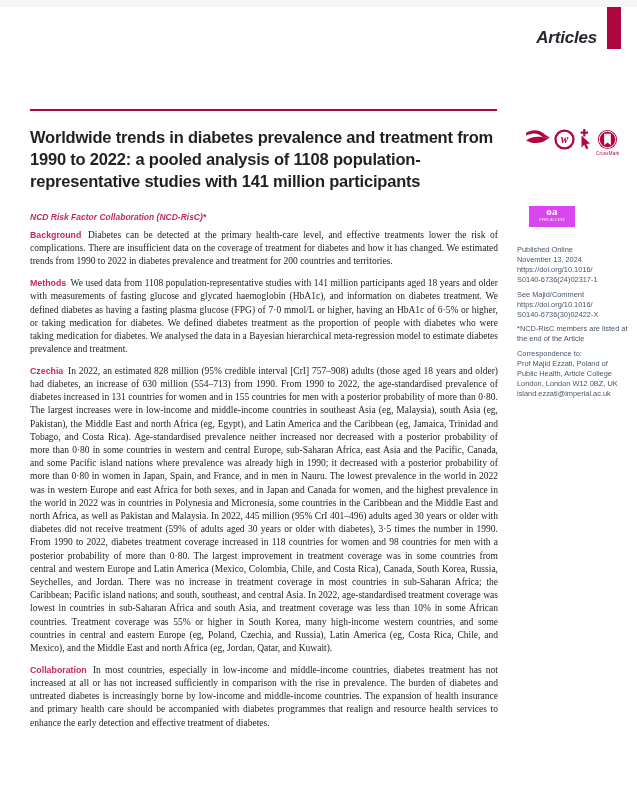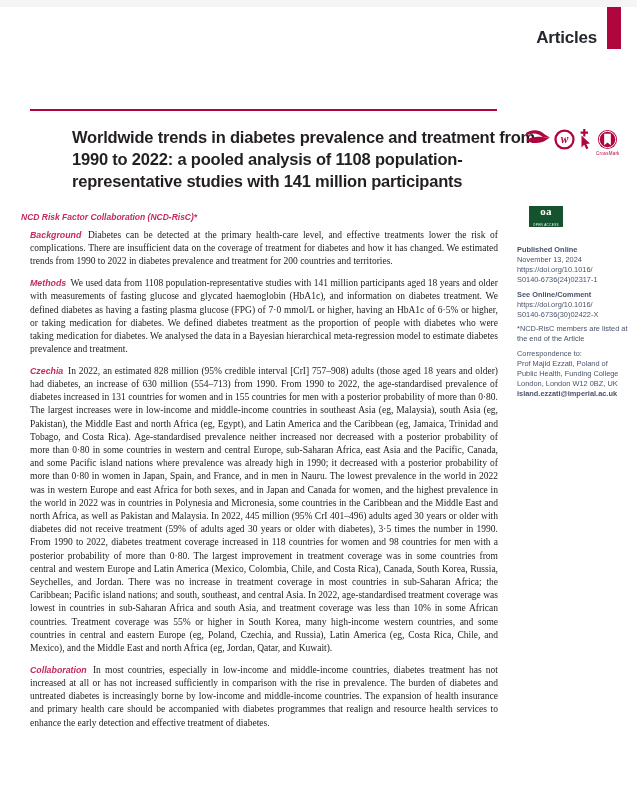--- a/index.html
+++ b/index.html
@@ -2,53 +2,53 @@
 <html><head>
 <meta charset="utf-8">
 <style>
   * { margin:0; padding:0; box-sizing:border-box; }
   html,body { background:#ffffff; }
   .page { position:relative; width:637px; height:787px; background:#ffffff; overflow:hidden;
           font-family:"Liberation Sans", sans-serif; }
   .top-strip { position:absolute; left:0; top:0; width:637px; height:7px; background:#f5f5f6; }
   .tab-block { position:absolute; left:607px; top:7px; width:14px; height:42px; background:#B0063E; }
   .articles-label { position:absolute; top:28px; right:40px; font-size:17px; font-weight:700;
-          color:#24272E; letter-spacing:-0.2px; }
+          color:#24272E; letter-spacing:-0.2px;font-style:italic; }
   .rule { position:absolute; left:30px; top:109px; width:467px; height:2px; background:#B0063E; }
 
-  .title-wrap { position:absolute; left:30px; top:126px; width:476px;margin-left:42px; }
+  .title-wrap { position:absolute; left:30px; top:126px; width:476px; }
   .article-title { font-size:16.5px; font-weight:700; color:#231F20; line-height:22px;
           letter-spacing:-0.2px; }
-  .authors { position:absolute; left:21px; top:212px; font-size:8.5px; font-weight:700;
+  .authors { position:absolute; left:30px; top:212px; font-size:8.5px; font-weight:700;
           font-style:italic; color:#C42A5F; }
 
   .icons-row { position:absolute; left:526px; top:129px; width:92px; display:flex;
           align-items:flex-start; gap:3px; }
   .icons-row svg { display:block; }
   .crossmark-wrap { display:flex; flex-direction:column; align-items:center; }
   .crossmark-label { font-size:4.5px; color:#B0063E; margin-top:1px; letter-spacing:0.2px; }
 
-  .oa-badge { position:absolute; left:529px; top:206px; width:34px; height:21px; background:#14532d;
-          display:flex; flex-direction:column; align-items:center; justify-content:space-between; }
+  .oa-badge { position:absolute; left:529px; top:206px; width:46px; height:21px; background:#d946ef;
+          display:flex; flex-direction:column; align-items:center; justify-content:flex-start; }
   .oa-main { color:#ffffff; font-weight:700; font-size:11px; line-height:11px;
           font-family:"Liberation Serif", serif; letter-spacing:0.3px; }
   .oa-sub { color:#ffffff; font-size:3px; letter-spacing:0.4px; margin-top:1px; }
 
   .summary-col { position:absolute; left:30px; top:229px; width:468px; }
   .summary-heading { font-size:12.5px; font-weight:700; color:#C9265E; margin-bottom:6px;
           font-family:"Liberation Sans", sans-serif; }
   .para { font-family:"Liberation Serif", serif; font-size:9.5px; line-height:13.2px;
           color:#1c1c1c; text-align:justify; margin-bottom:8.5px; }
   .plabel { font-family:"Liberation Sans", sans-serif; font-weight:700; font-size:8.8px;
-          color:#C42A5F; padding-right:2px;font-style:italic; }
+          color:#C42A5F; padding-right:2px; }
 
   .sidebar { position:absolute; left:517px; top:245px; width:114px; font-size:7.4px;
           line-height:10px; color:#47536A; }
   .sb-block { margin-bottom:4.5px; }
-  .sb-bold { font-weight:700; }
+  .sb-bold { font-weight:400; }
   .sb-link { color:#47536A; text-decoration:none; }
 </style>
 </head>
 <body>
 
 <div class="page">
 
   <div class="top-strip"></div>
   <div class="tab-block"></div>
   <div class="articles-label">Articles</div>
@@ -119,27 +119,27 @@
   </div>
 
   <div class="sidebar">
     <div class="sb-block">
       <div class="sb-bold">Published Online</div>
       <div>November 13, 2024</div>
       <div class="sb-link">https://doi.org/10.1016/</div>
       <div class="sb-link">S0140-6736(24)02317-1</div>
     </div>
     <div class="sb-block">
-      <div class="sb-bold">See Online/Comment</div>
+      <div class="sb-bold">See Majid/Comment</div>
       <div class="sb-link">https://doi.org/10.1016/</div>
       <div class="sb-link">S0140-6736(30)02422-X</div>
     </div>
     <div class="sb-block">*NCD-RisC members are listed at the end of the Article</div>
     <div class="sb-block">
       <div>Correspondence to:</div>
       <div>Prof Majid Ezzati, Poland of</div>
-      <div>Public Health, Funding College</div>
+      <div>Public Health, Article College</div>
       <div>London, London W12 0BZ, UK</div>
       <div class="sb-bold">island.ezzati@imperial.ac.uk</div>
     </div>
   </div>
 
 </div>
 
 </body></html>

